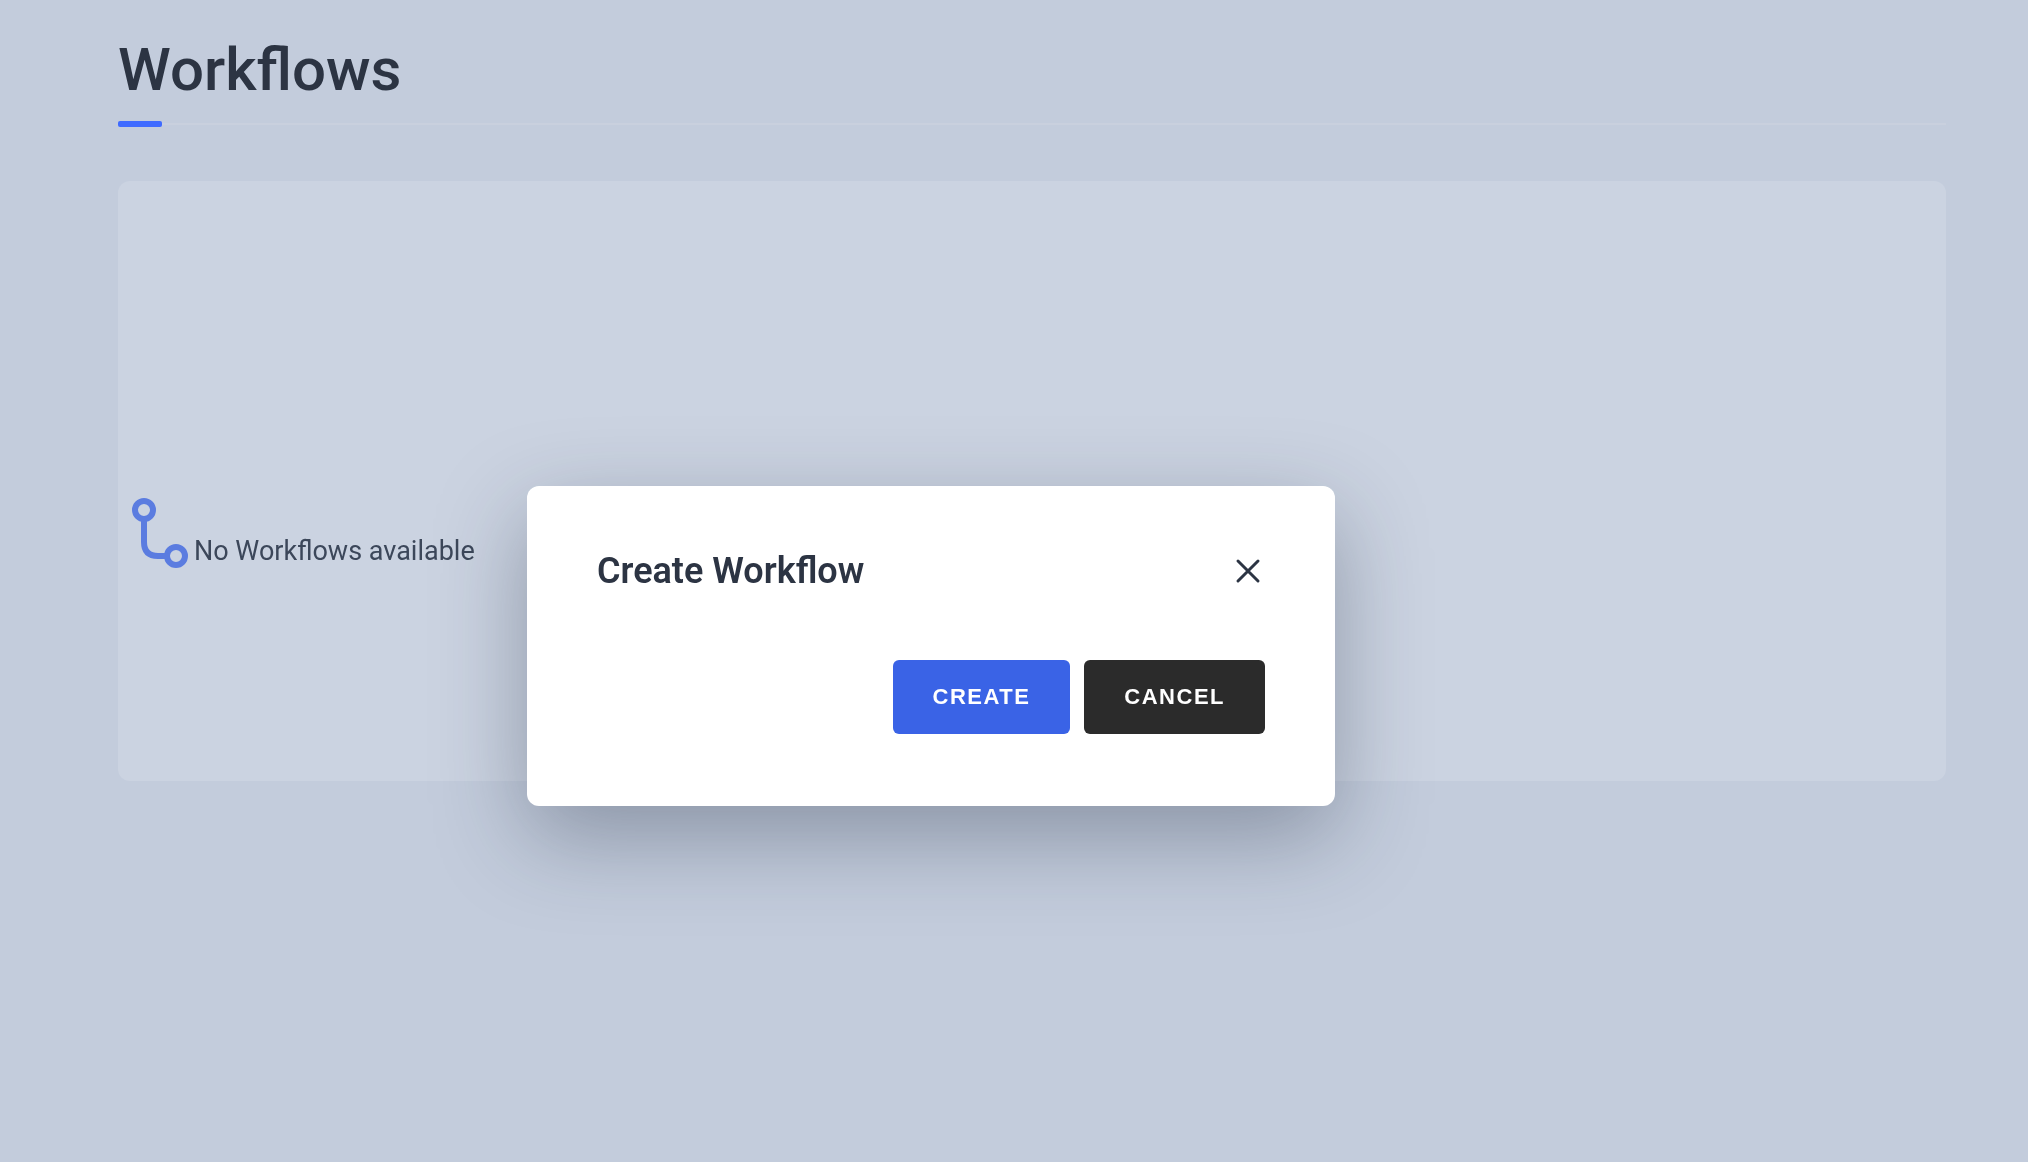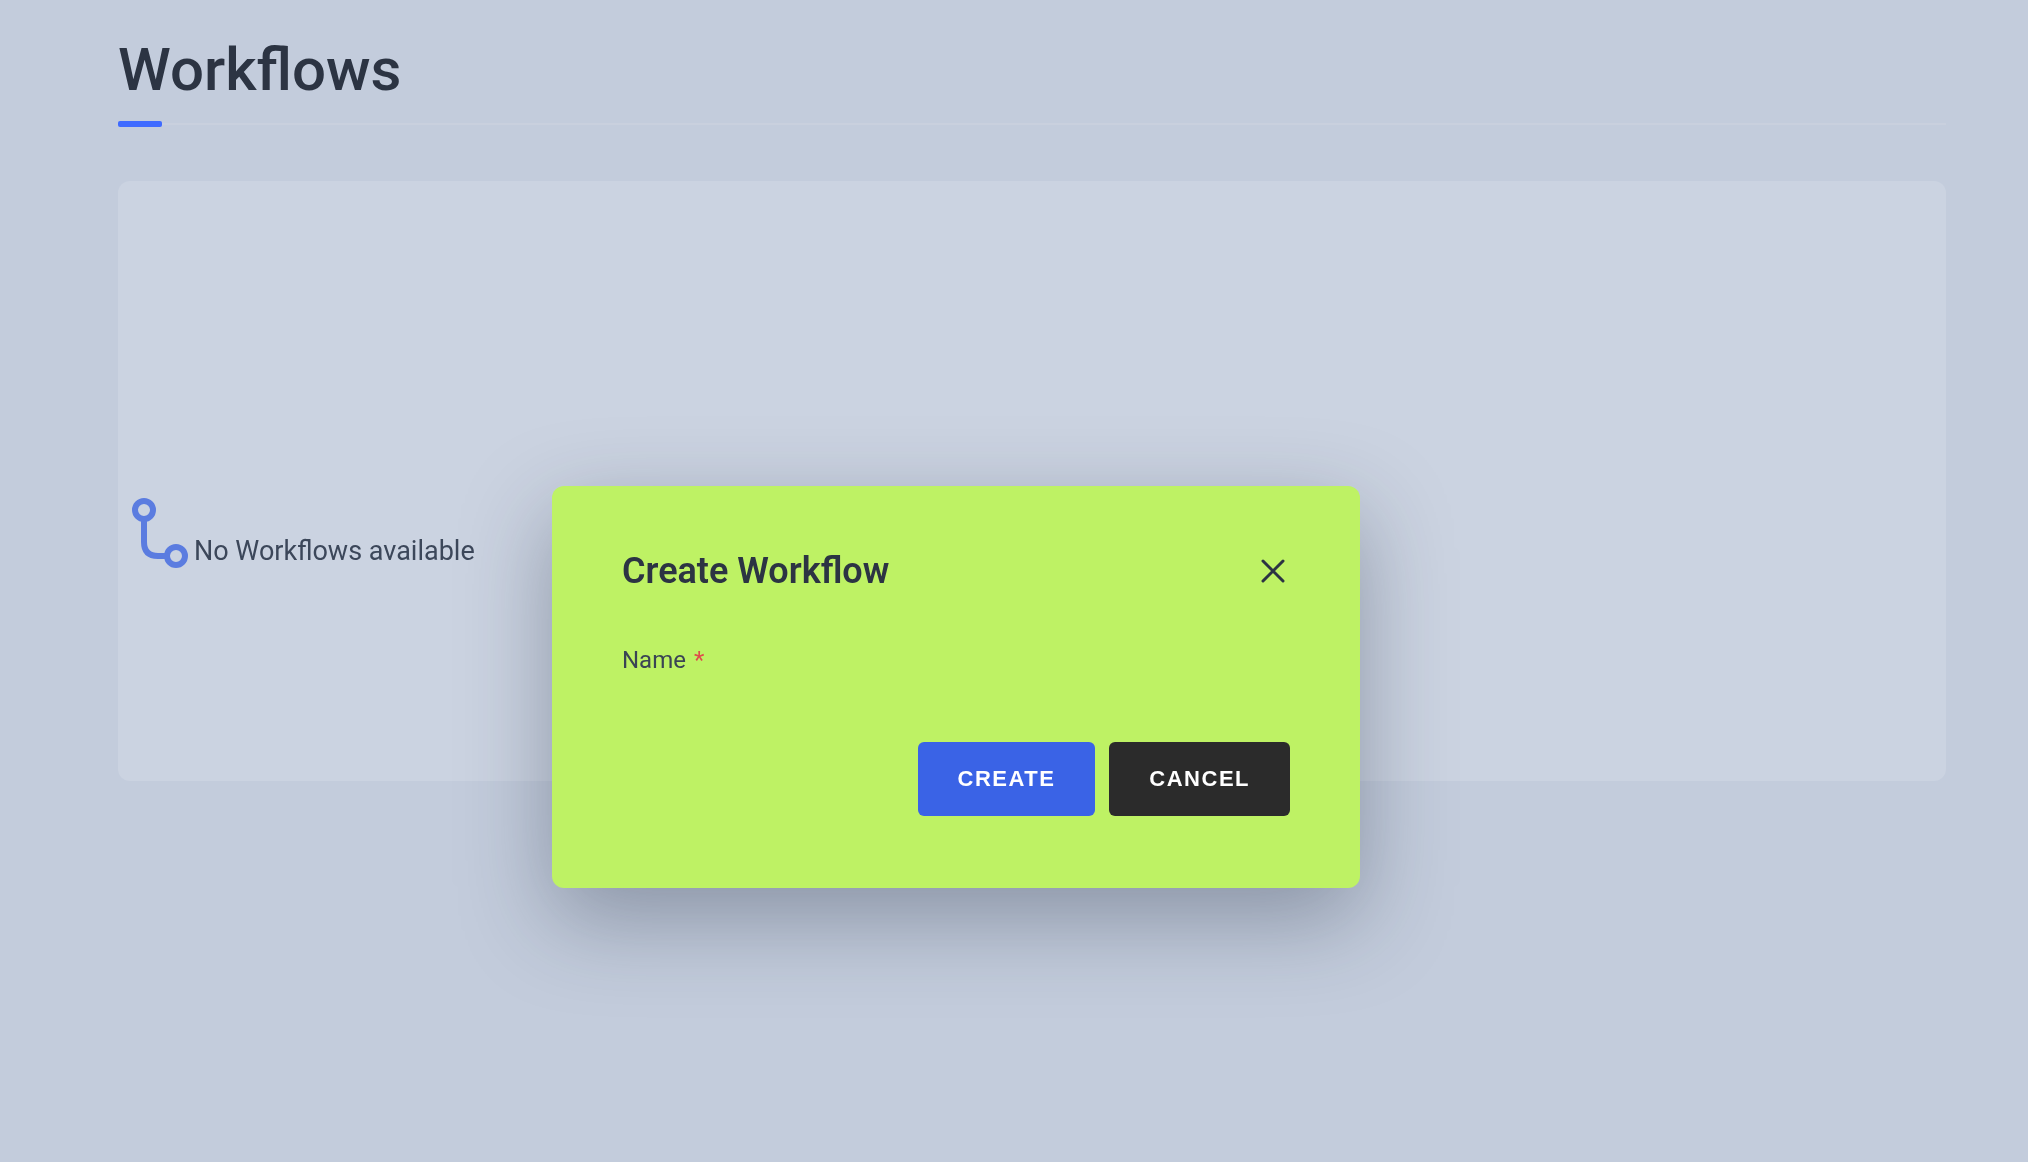--- a/index.html
+++ b/index.html
@@ -55,24 +55,24 @@
     }
 
     .empty-text {
       font-size: 27px;
       color: #3c475a;
     }
 
     
     .dialog {
       position: absolute;
-      left: 552px;
+      left: 527px;
       top: 486px;
       width: 808px;
-      background: #bef264;
+      background: #ffffff;
       border-radius: 12px;
       box-shadow: 0 30px 90px rgba(30,40,60,0.35);
       padding: 64px 70px 72px 70px;
       z-index: 10;
     }
 
     .dialog-header {
       display: flex;
       justify-content: space-between;
       align-items: center;
@@ -159,22 +159,18 @@
     <div class="dialog-title">Create Workflow</div>
     <button class="close-btn">
       <span>
         <svg width="26" height="26" viewBox="0 0 26 26">
           <path d="M3 3 L23 23 M23 3 L3 23" stroke="#2c3443" stroke-width="3" stroke-linecap="round"></path>
         </svg>
       </span>
     </button>
   </div>
 
-  <label class="field-label">
-    <span>Name</span>
-    <span class="req-star">*</span>
-  </label>
 
   <div class="dialog-actions">
     <button class="btn btn-create">CREATE</button>
     <button class="btn btn-cancel">CANCEL</button>
   </div>
 </div>
 
 </body></html>

